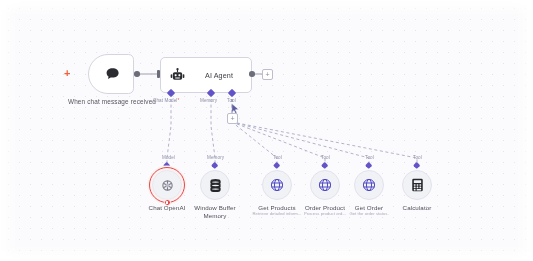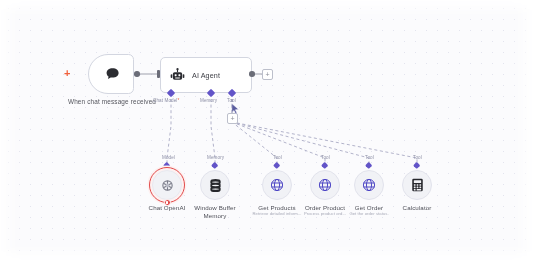--- a/index.html
+++ b/index.html
@@ -81,21 +81,21 @@
     position: absolute;
     left: 160px; top: 57px;
     width: 92px; height: 36px;
     background: #ffffff;
     border: 1px solid #d3d6e0;
     border-radius: 5px;
     display: flex;
     align-items: center;
     padding-left: 9px;
     box-sizing: border-box;
-    gap: 7px;
+    gap: 20px;
   }
   .agent-title {
     font-size: 7.2px;
     color: #3c3d44;
     letter-spacing: 0.1px;
   }
 
   
   .dot {
     position: absolute;

